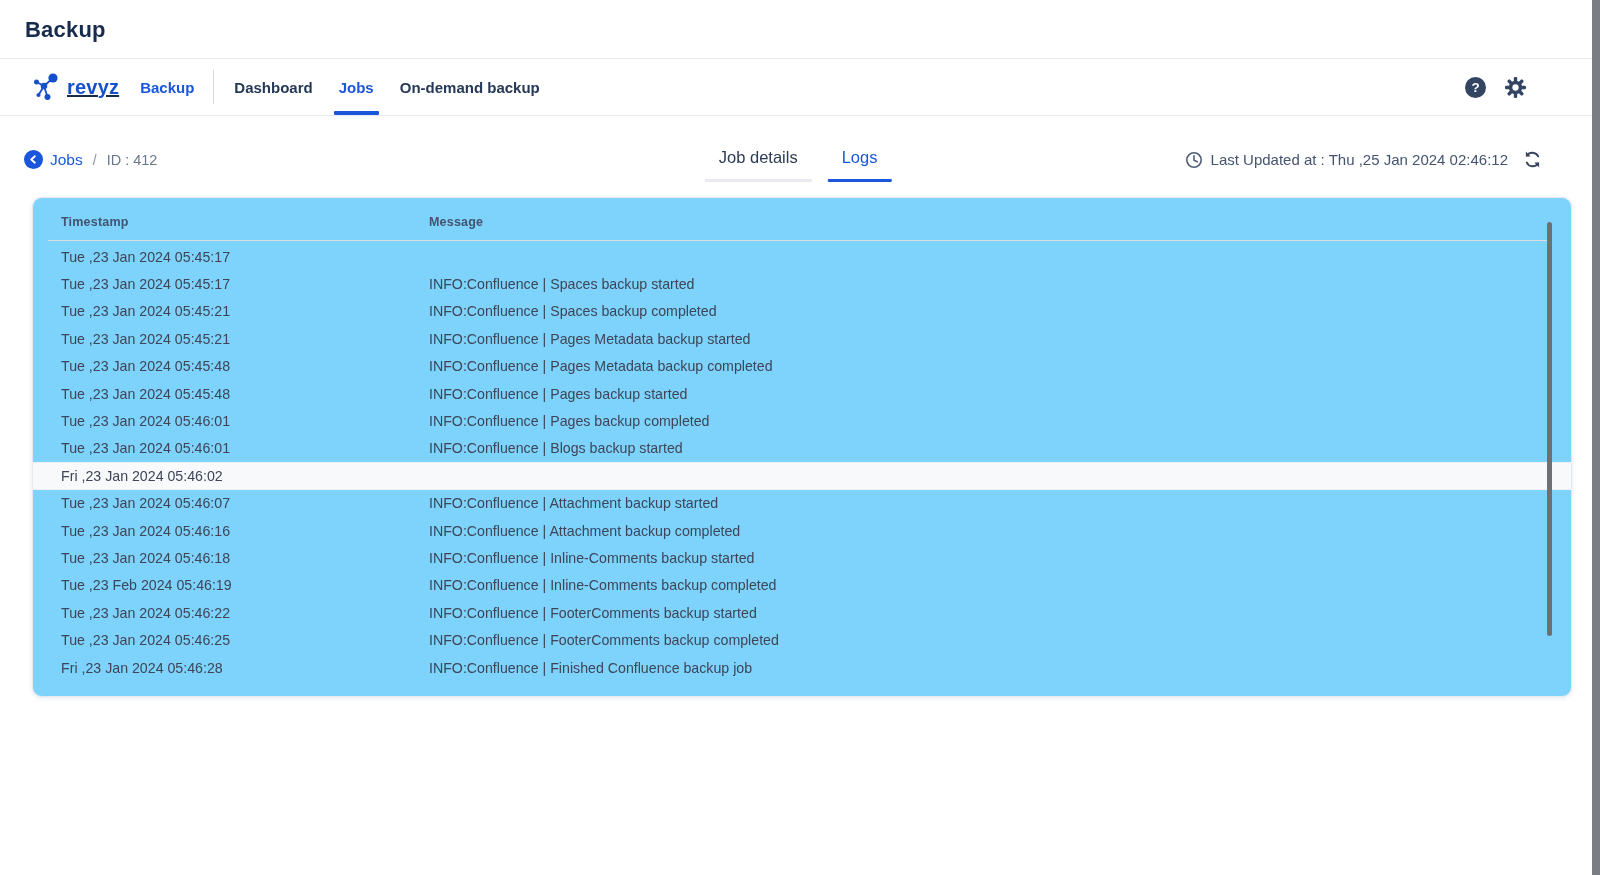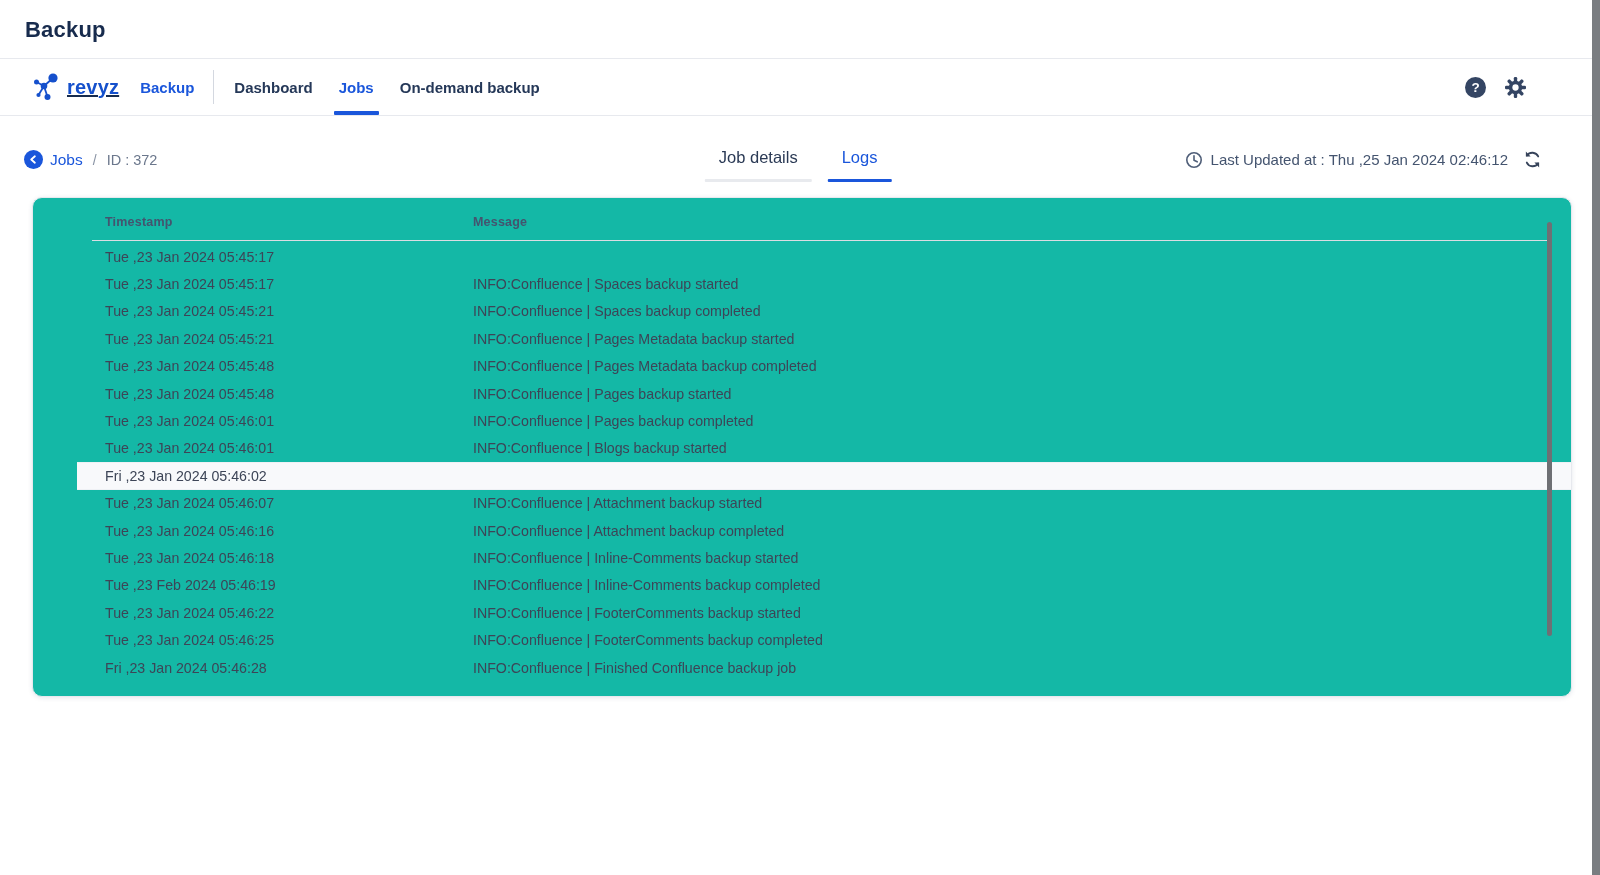--- a/index.html
+++ b/index.html
@@ -89,26 +89,25 @@
     margin-left:auto; display:flex; align-items:center; gap:8px;
     color:#44546f; font-size:15px;
   }
   .refresh-btn { display:flex; align-items:center; margin-left:7px; cursor:pointer; }
 
   
   .card {
     position:relative;
     margin:0 28px 0 32px;
     height:500px;
-    background:#14b8a6;
+    background:#7dd3fc;
     border:1px solid #e7e9ee;
     border-radius:10px;
     box-shadow:0 1px 5px rgba(23,43,77,.10);
     overflow:hidden;
-    padding-left:44px;
   }
   .table-head {
     display:flex; align-items:center;
     padding:17px 28px 11px;
   }
   .head-ts { width:368px; flex:none; }
   .head-msg { flex:1; }
   .col-label {
     font-size:12.5px; font-weight:700; color:#44546f; letter-spacing:.2px;
   }
@@ -196,21 +195,21 @@
     <div class="breadcrumb">
       <span class="back-circle">
         <span>
           <svg width="11" height="11" viewBox="0 0 12 12">
             <polyline points="7.5,2.5 3.5,6 7.5,9.5" fill="none" stroke="#ffffff" stroke-width="2" stroke-linecap="round" stroke-linejoin="round"></polyline>
           </svg>
         </span>
       </span>
       <span class="breadcrumb-jobs">Jobs</span>
       <span class="breadcrumb-sep">/</span>
-      <span class="breadcrumb-current">ID : 372</span>
+      <span class="breadcrumb-current">ID : 412</span>
     </div>
 
     <div class="tabs">
       <span class="tab">Job details</span>
       <span class="tab active">Logs</span>
     </div>
 
     <div class="last-updated">
       <span>
         <svg width="18" height="18" viewBox="0 0 18 18">

